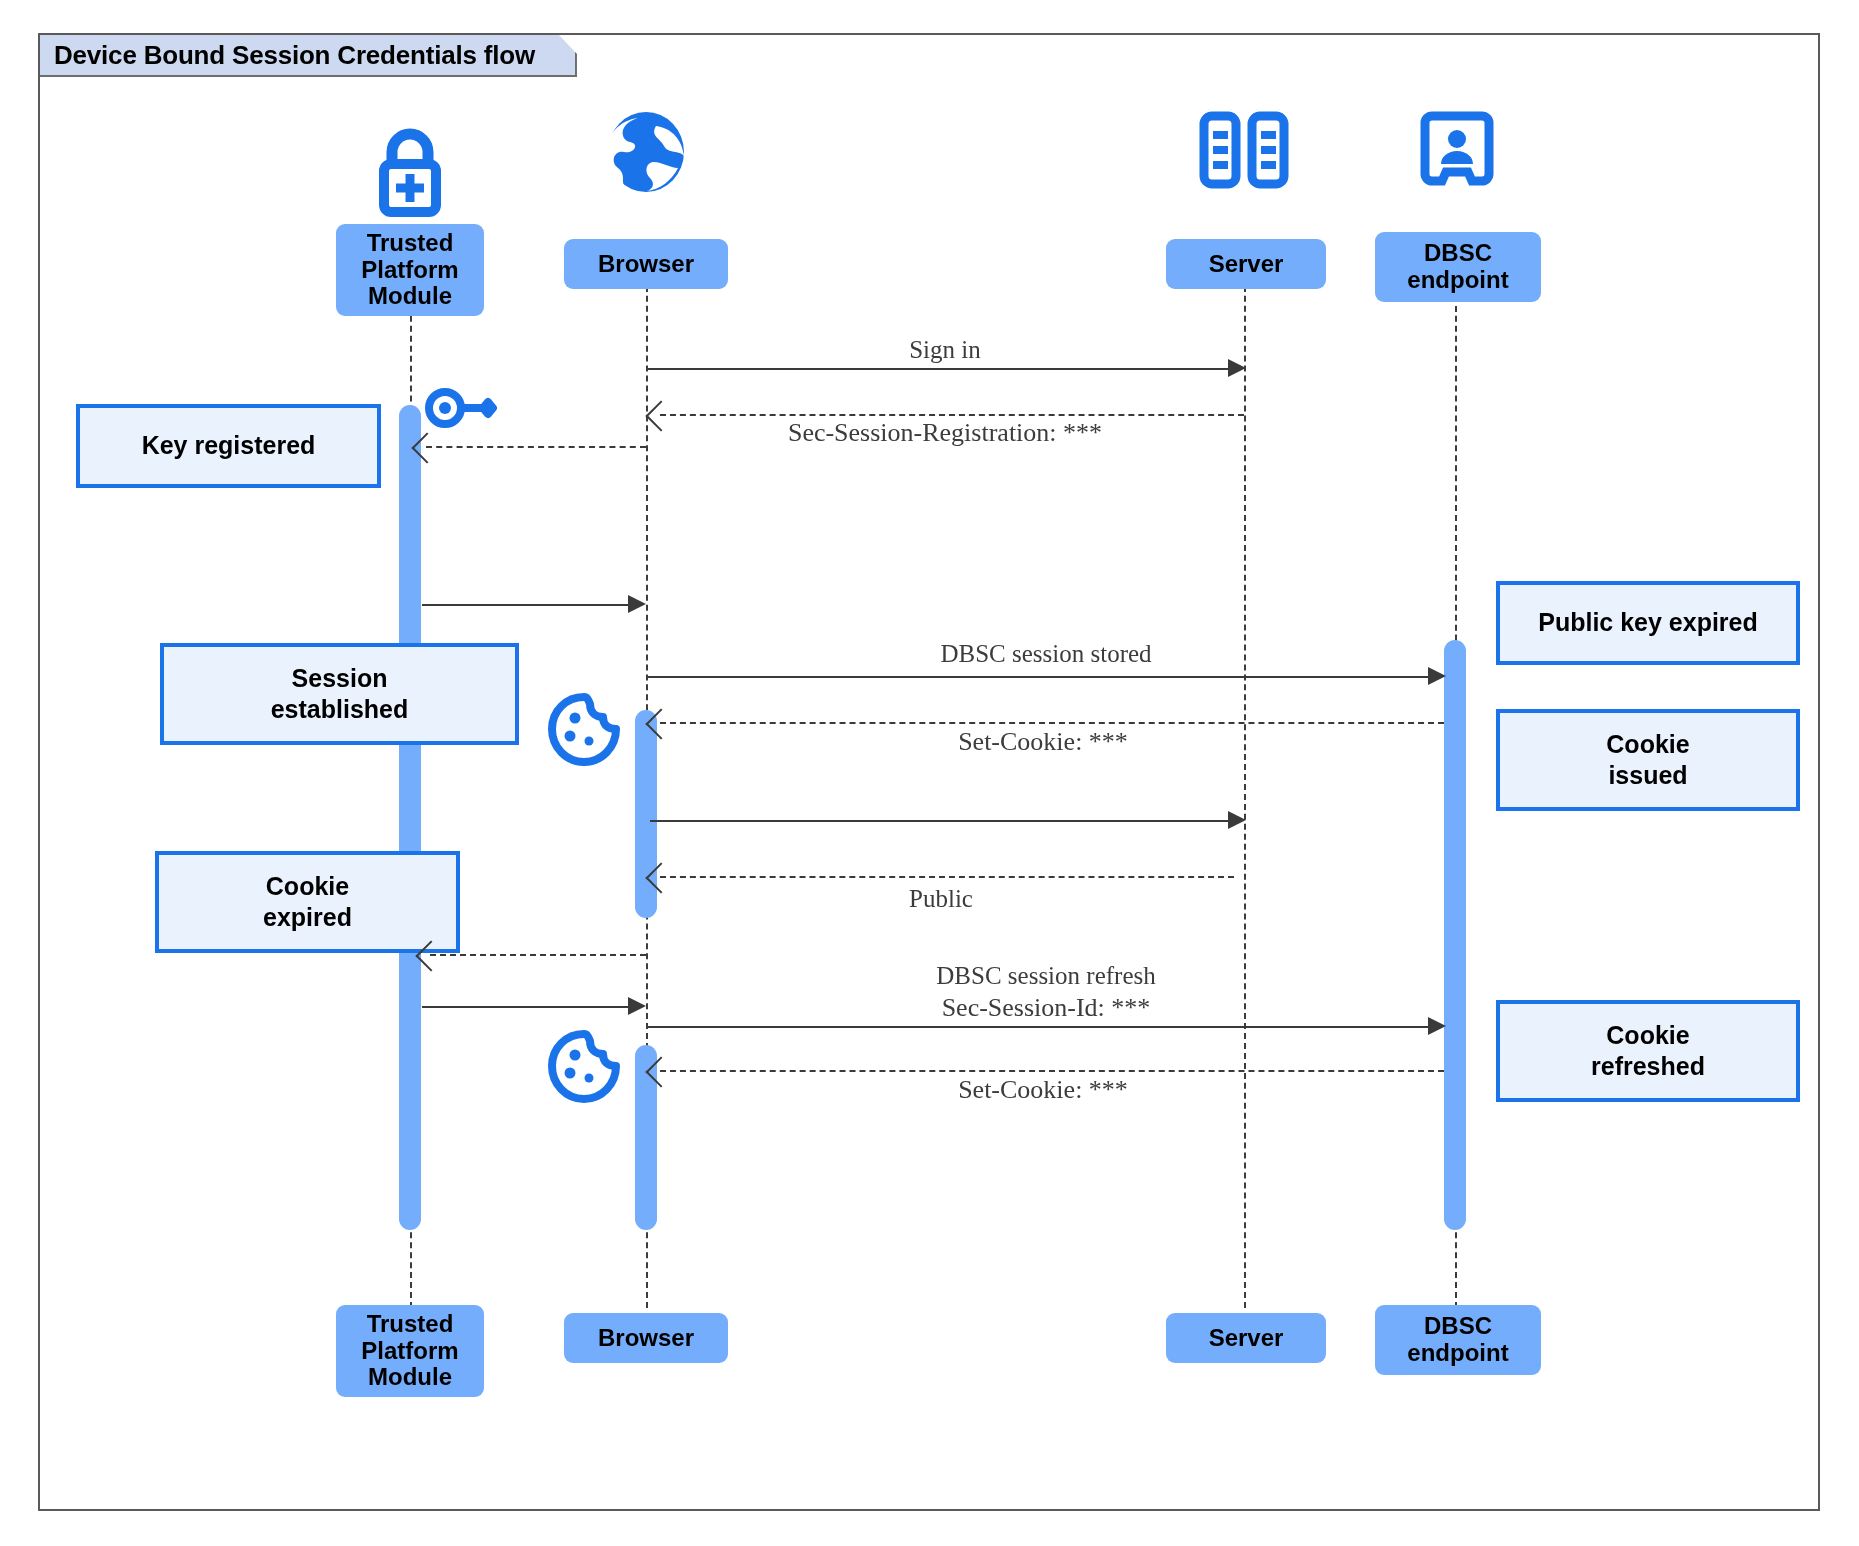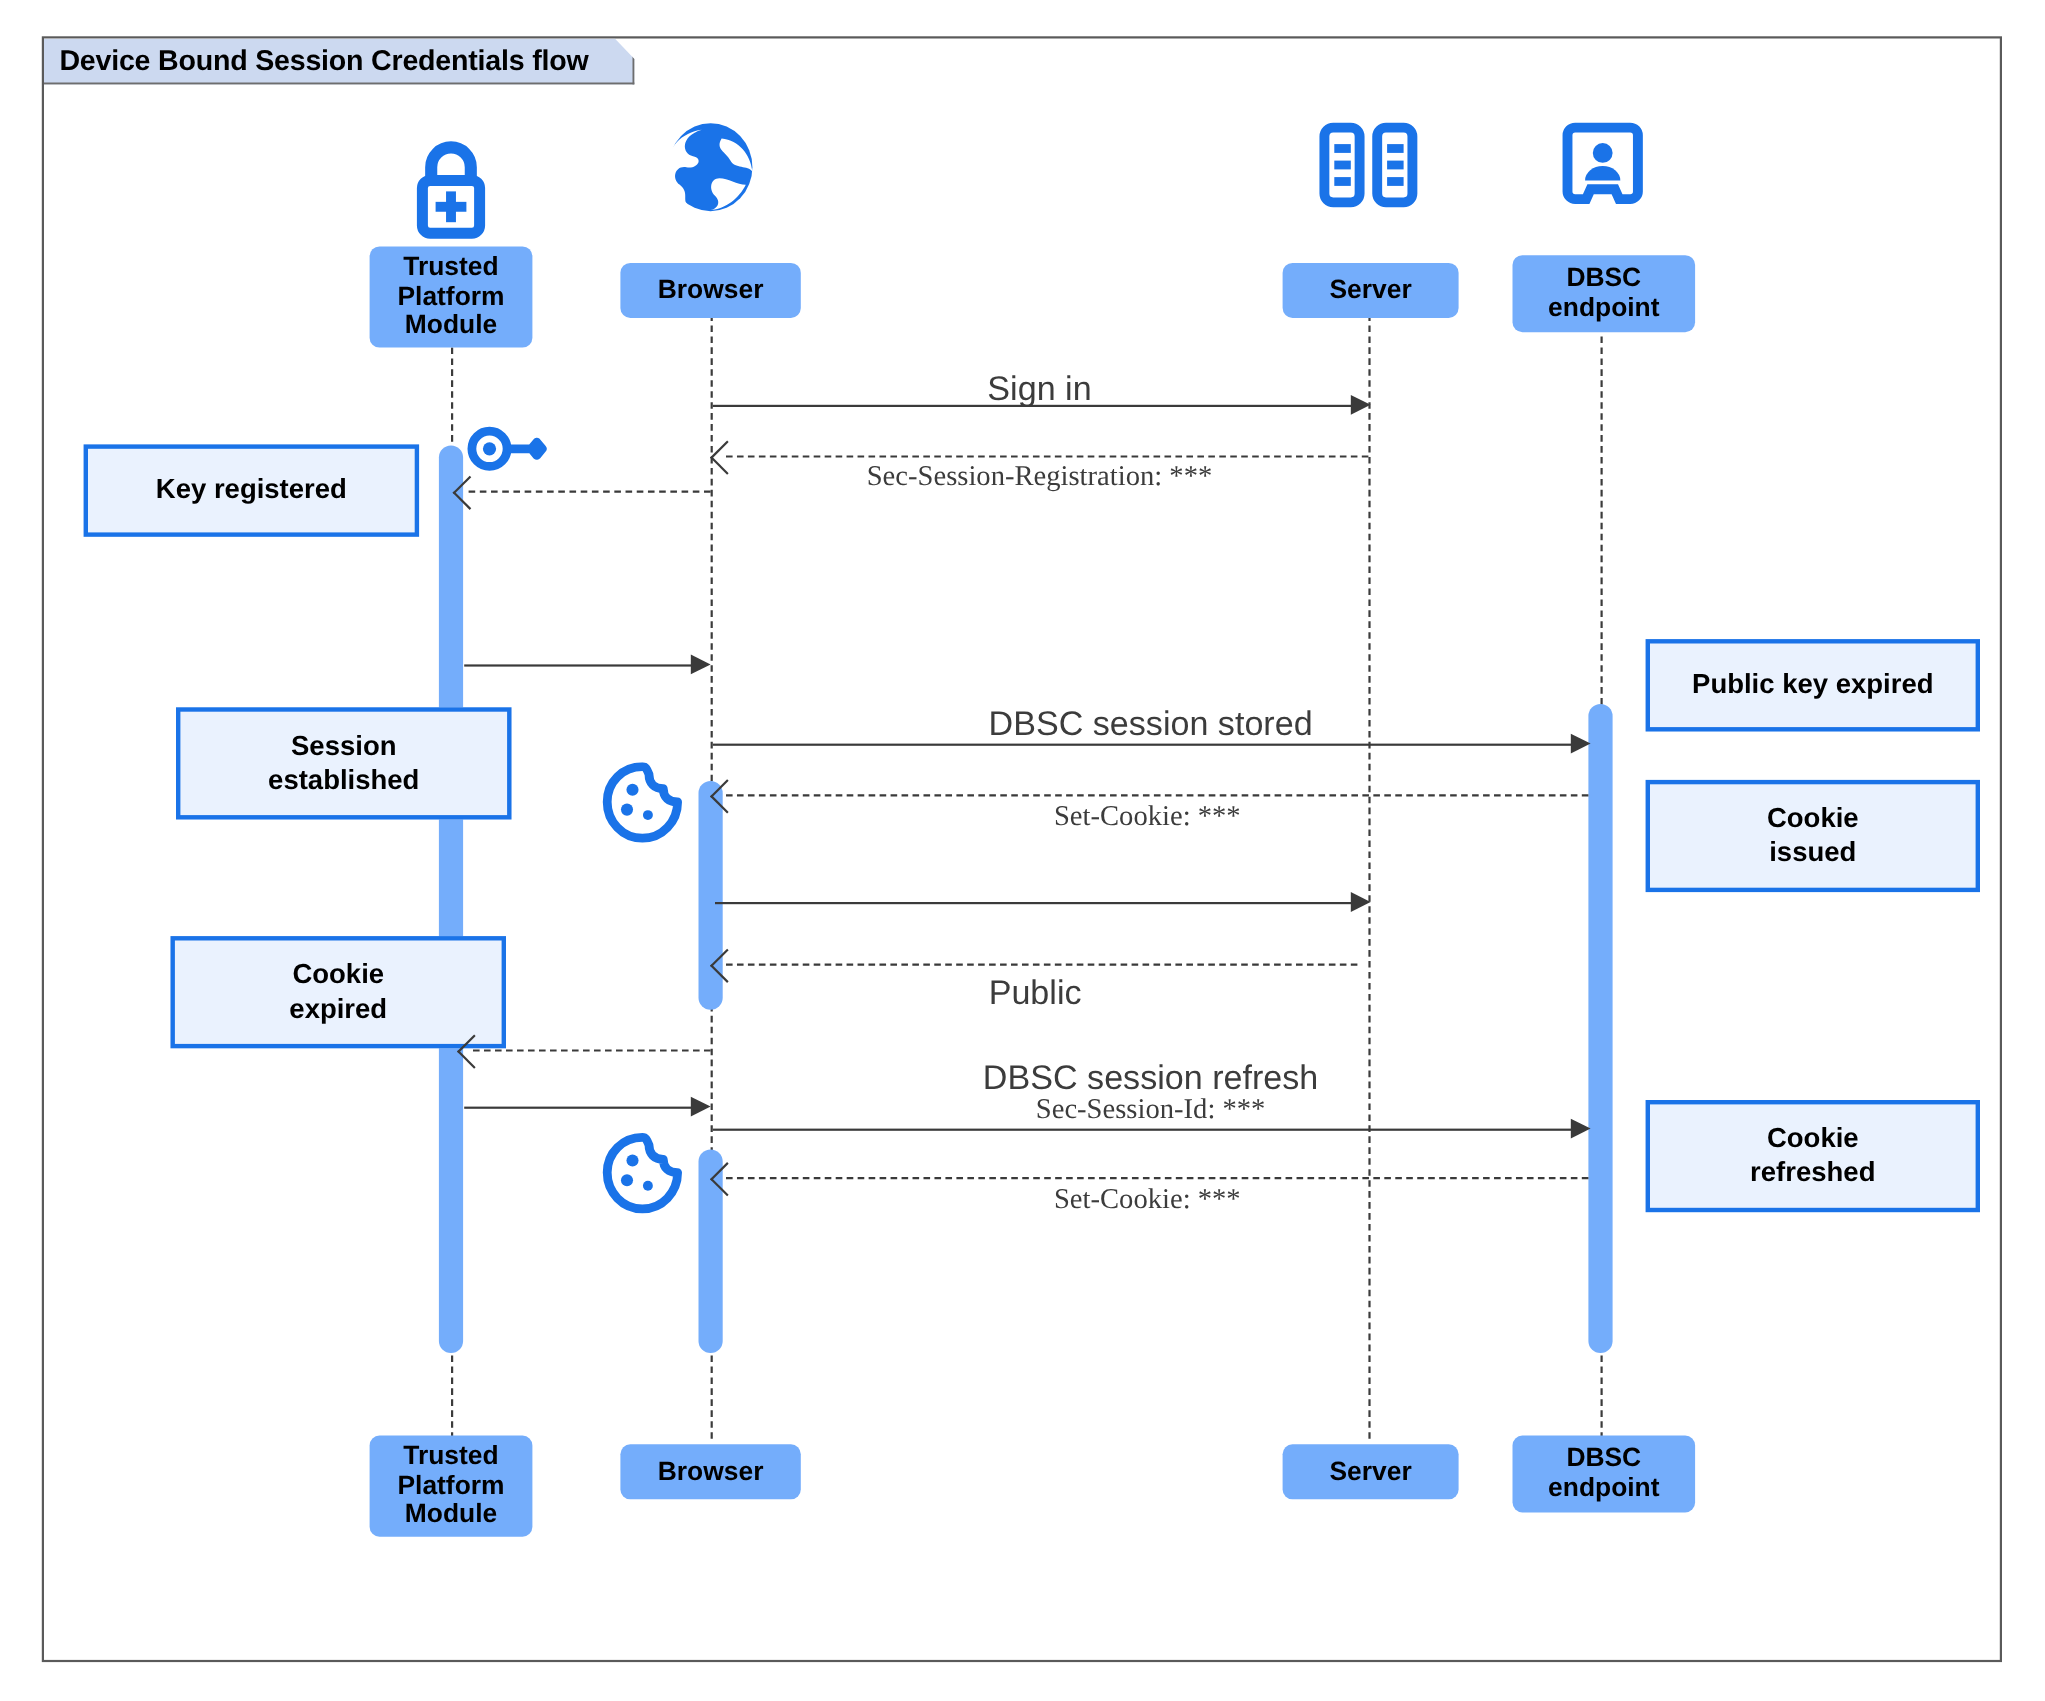--- a/index.html
+++ b/index.html
@@ -60,21 +60,21 @@
   }
   .arrow-open-l{
     width:20px;height:20px;border-left:2px solid #3a3a3a;border-bottom:2px solid #3a3a3a;
     transform:rotate(45deg);background:none;
   }
   .msg-text{
     position:absolute;text-align:center;color:#3c3c3c;
     font-size:25px;white-space:pre;
   }
   .msg-text.mono{font-family:Liberation Serif, serif;font-size:26px;letter-spacing:0px;}
-  .msg-text.sans{font-family:Liberation Sans, sans-serif;font-size:31px;}
+  .msg-text.sans{font-family:Liberation Serif, serif;font-size:25px;}
 </style>
 </head>
 <body>
 
 <div id="root">
 
   <div class="frame"></div>
   <div class="frame-title">Device Bound Session Credentials flow</div>
 
   <div class="lifeline" style="left:410px;top:276px;height:1032px;"></div>
@@ -160,21 +160,21 @@
       <circle cx="21" cy="26" r="6" fill="#1a73e8"></circle>
       <path d="M37 26 H59 l5 -6 l5 6 l-5 6 l-5 -6" fill="none" stroke="#1a73e8" stroke-width="8" stroke-linejoin="round"></path>
     </svg>
   </div>
 
   <div class="note" style="left:76px;top:404px;width:305px;height:84px;white-space:pre-line;">Key registered</div>
 
   <div class="msg-line" style="left:422px;top:604px;width:212px;"></div>
   <div class="arrowhead arrow-solid-r" style="left:628px;top:595px;"></div>
 
-  <div class="note" style="left:160px;top:643px;width:305px;height:102px;white-space:pre-line;">Session
+  <div class="note" style="left:160px;top:643px;width:359px;height:102px;white-space:pre-line;">Session
 established</div>
 
   <div class="msg-text sans" style="left:648px;top:640px;width:796px;">DBSC session stored</div>
   <div class="msg-line" style="left:648px;top:676px;width:790px;"></div>
   <div class="arrowhead arrow-solid-r" style="left:1428px;top:667px;"></div>
 
   <div class="note" style="left:1496px;top:581px;width:304px;height:84px;white-space:pre-line;">Public key expired</div>
 
   <div class="icon" style="left:547px;top:693px;width:74px;height:74px;">
     <svg width="74" height="74" viewBox="0 0 74 74">

